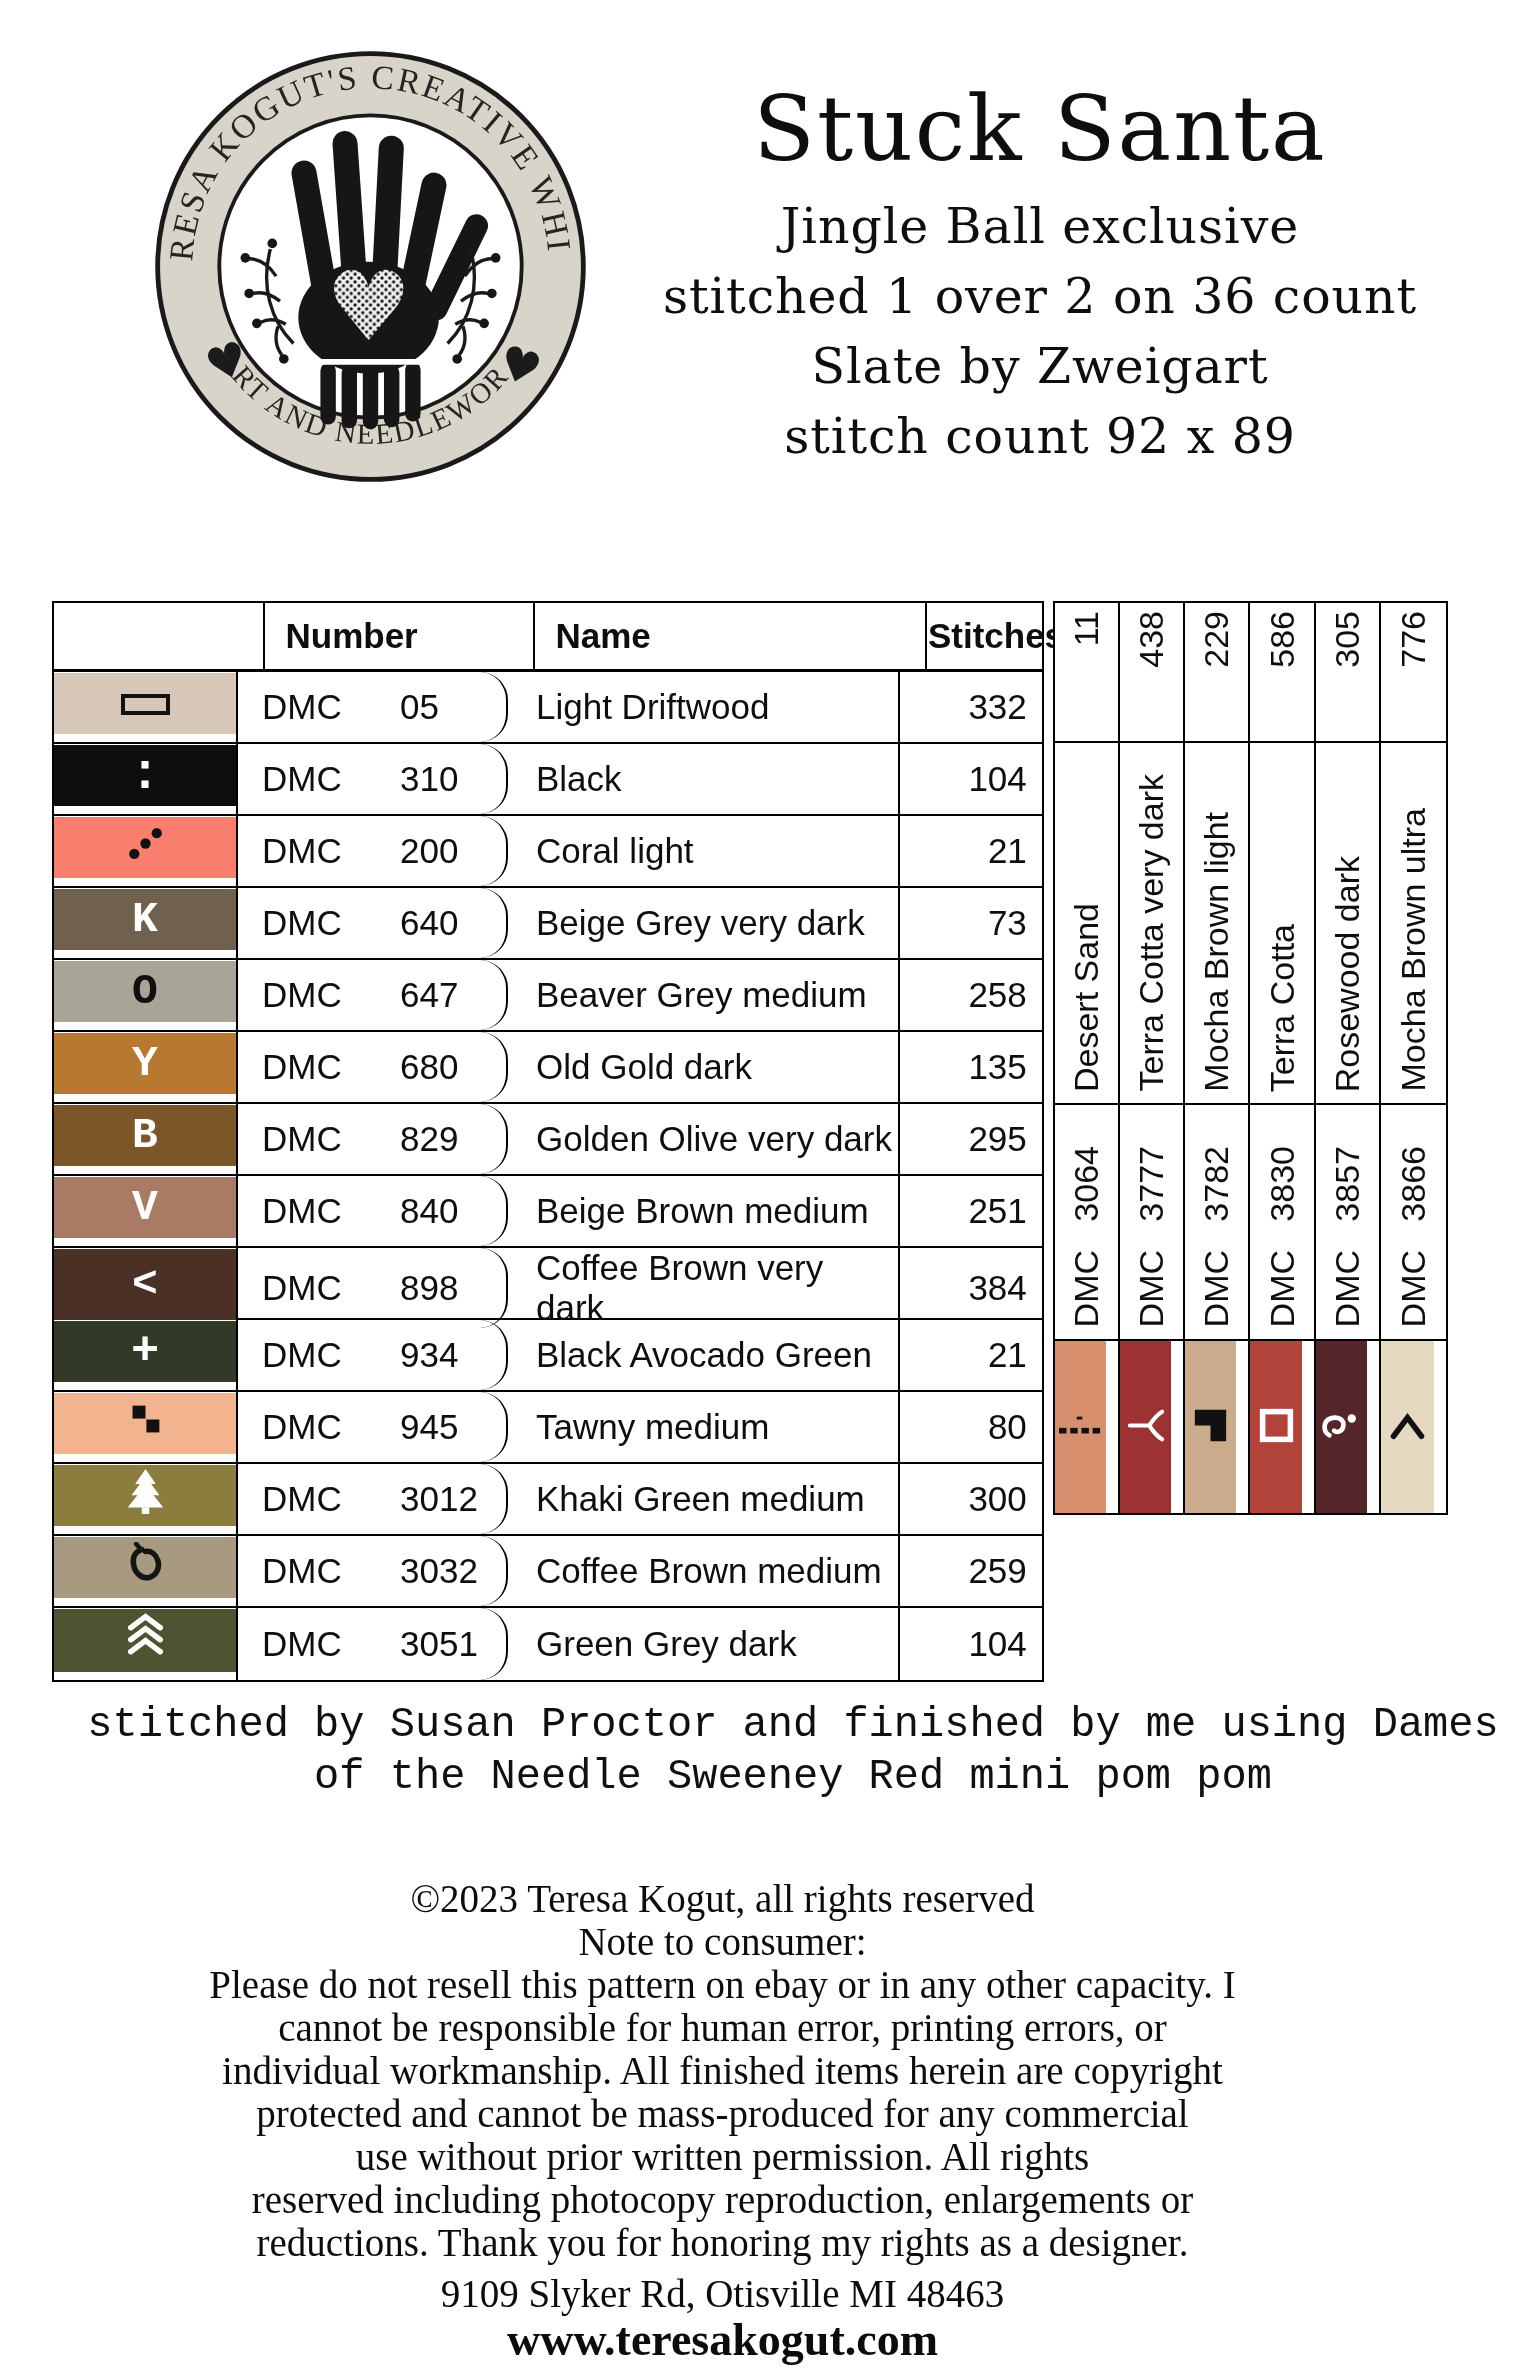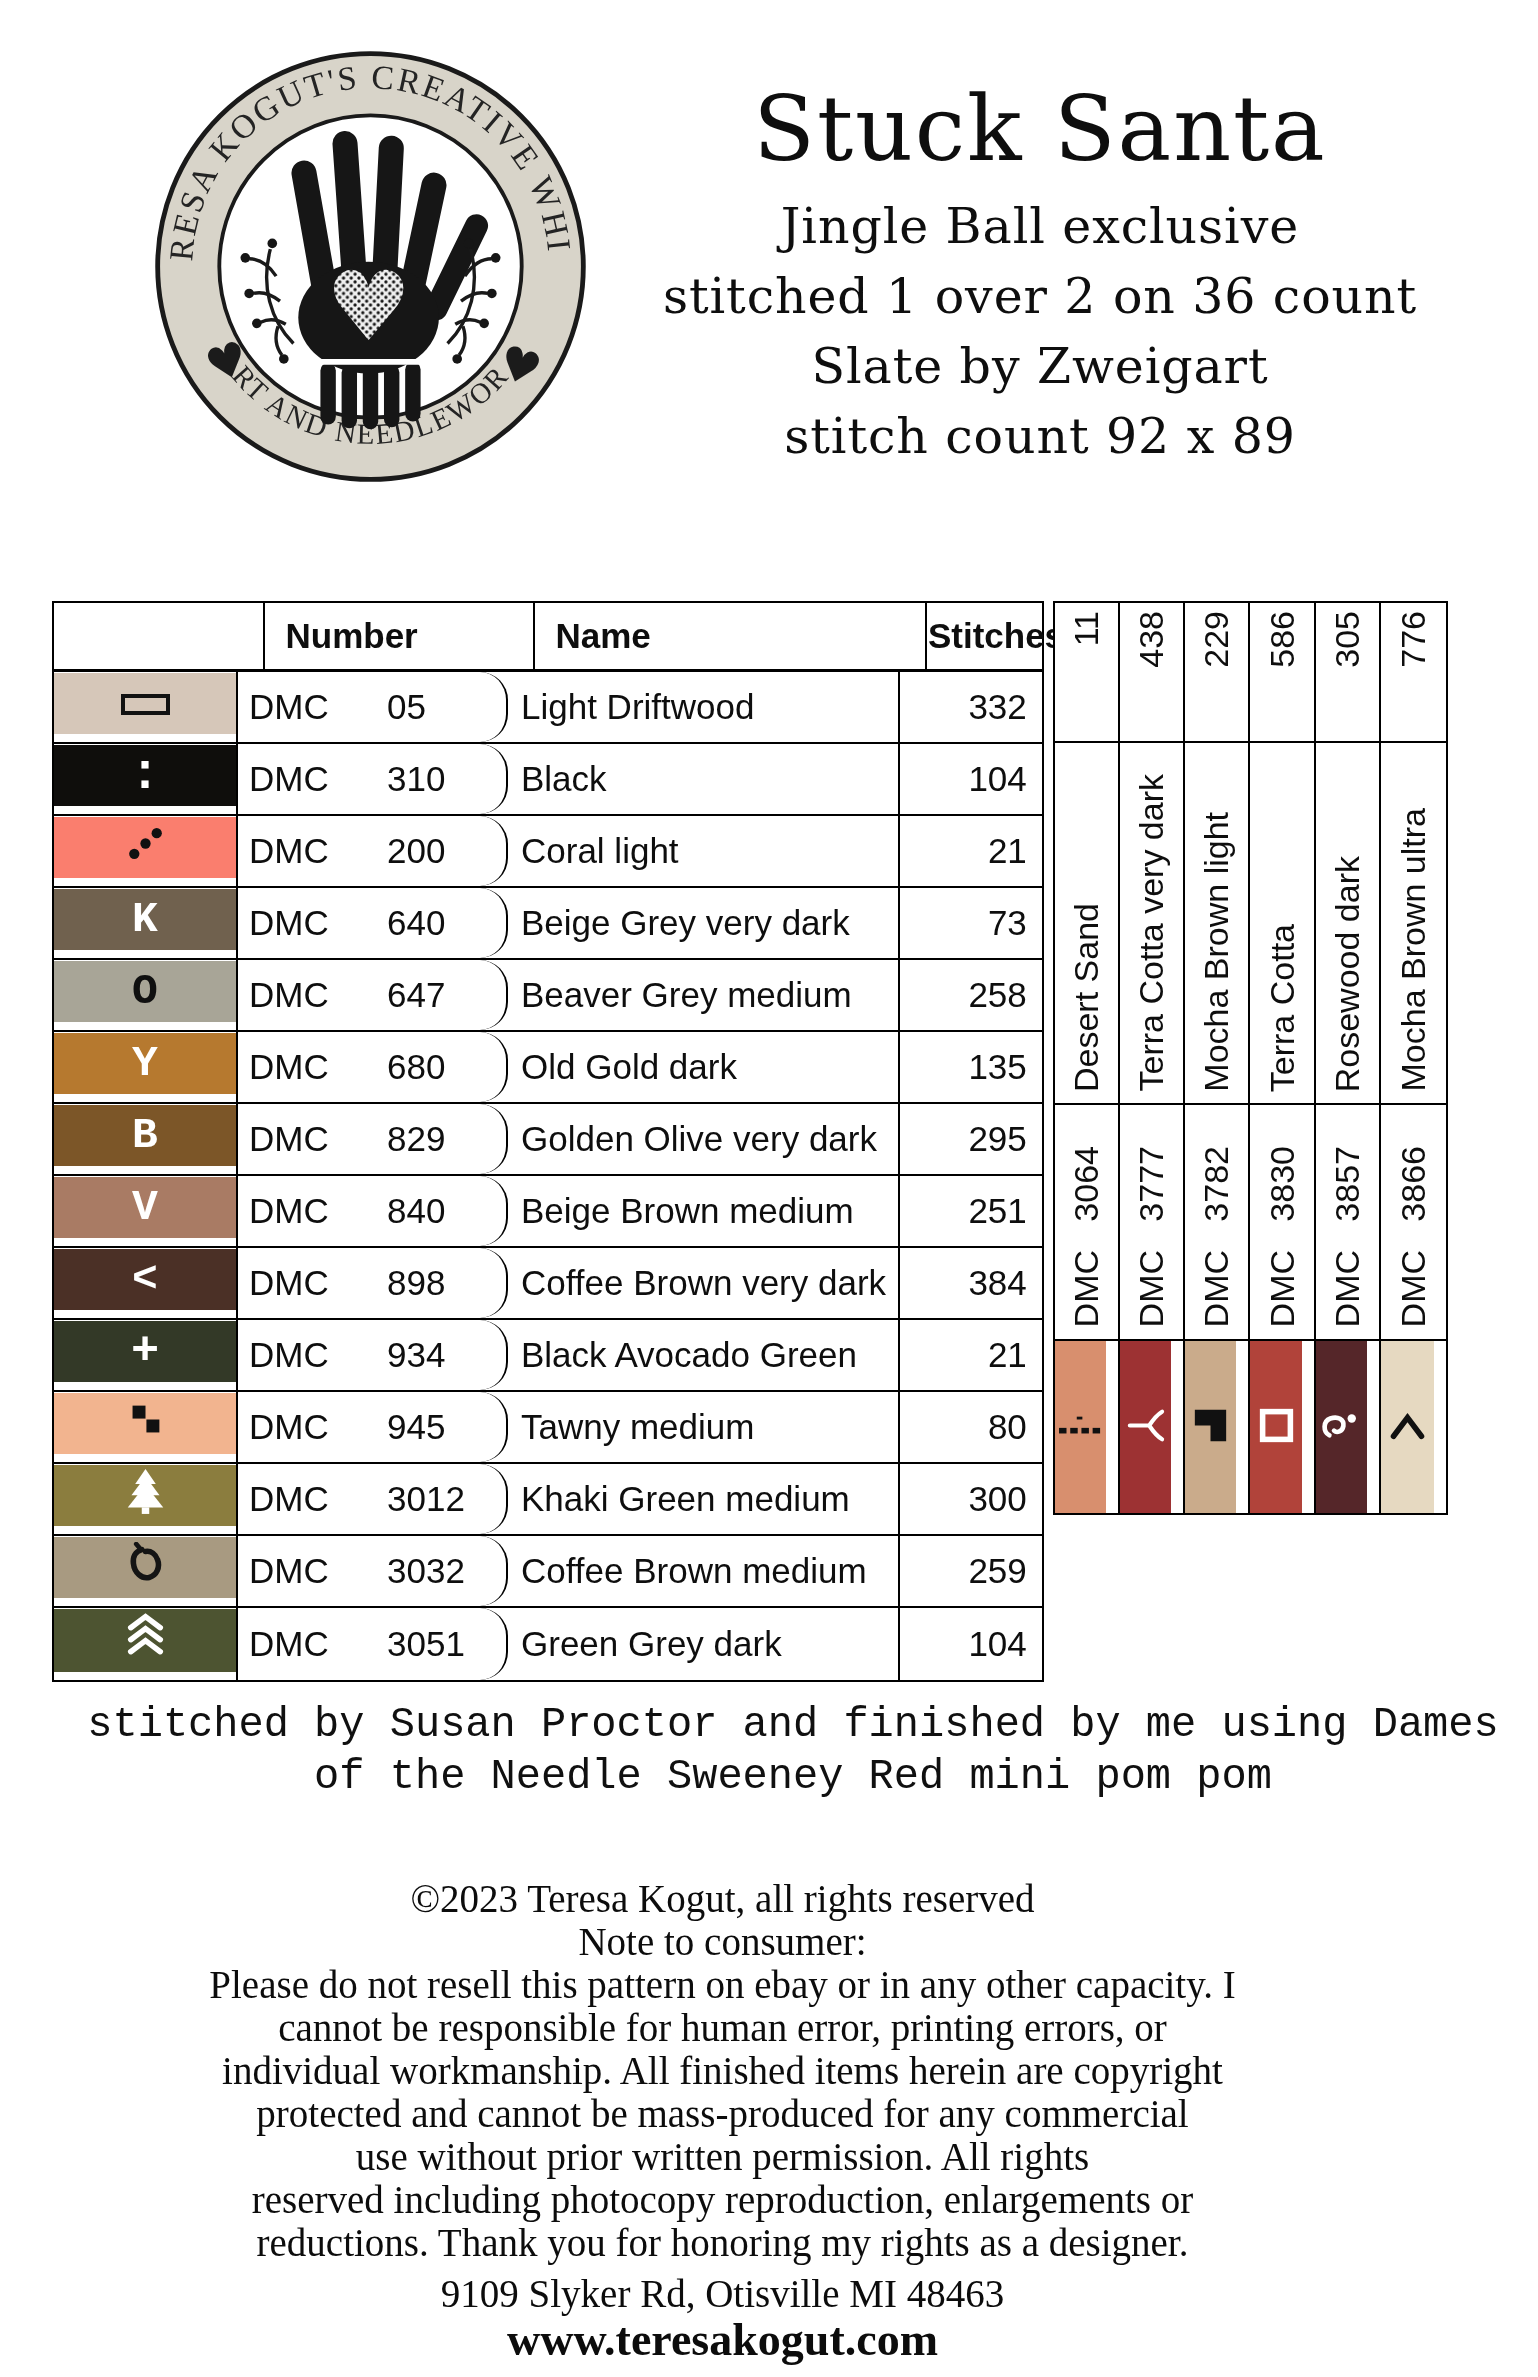--- a/index.html
+++ b/index.html
@@ -23,23 +23,23 @@
   .mrow{height:72px;border-bottom:2.8px solid #000;}
   .mrow:last-child{border-bottom:none;}
   .mcell{border-right:2.8px solid #000;box-sizing:border-box;display:flex;align-items:center;
          font-size:35px;}
   .mcell:last-child{border-right:none;}
   .mhead .mcell{font-weight:bold;}
   .h-number,.h-name{padding-left:20.5px;}
   .h-stitches{justify-content:center;}
   .c-sym{position:relative;background:#fff;}
   .c-sym .sw{position:absolute;left:0;right:0;top:0.9px;bottom:8.4px;display:flex;align-items:center;justify-content:center;}
-  .c-num{padding-left:11px;border-radius:28px;}
+  .c-num{padding-left:24px;border-radius:28px;}
   .c-num .dmc{width:138px;}
-  .c-name{padding-left:13px;}
+  .c-name{padding-left:28px;}
   .c-st{justify-content:flex-end;padding-right:11.2px;}
 
   
   .stable{position:absolute;left:1053px;top:601px;width:395px;height:914px;border:2.8px solid #000;
           background:#fff;box-sizing:border-box;display:grid;grid-template-columns:repeat(6,1fr);}
   .scol{display:grid;grid-template-rows:140px 362px 236px 1fr;border-right:2.8px solid #000;box-sizing:border-box;}
   .scol:last-child{border-right:none;}
   .scell{border-bottom:2.8px solid #000;box-sizing:border-box;overflow:hidden;}
   .scell.scell-sw{border-bottom:none;position:relative;background:#fff;}
   .v-top{display:flex;justify-content:center;align-items:flex-start;padding-top:7.5px;}

